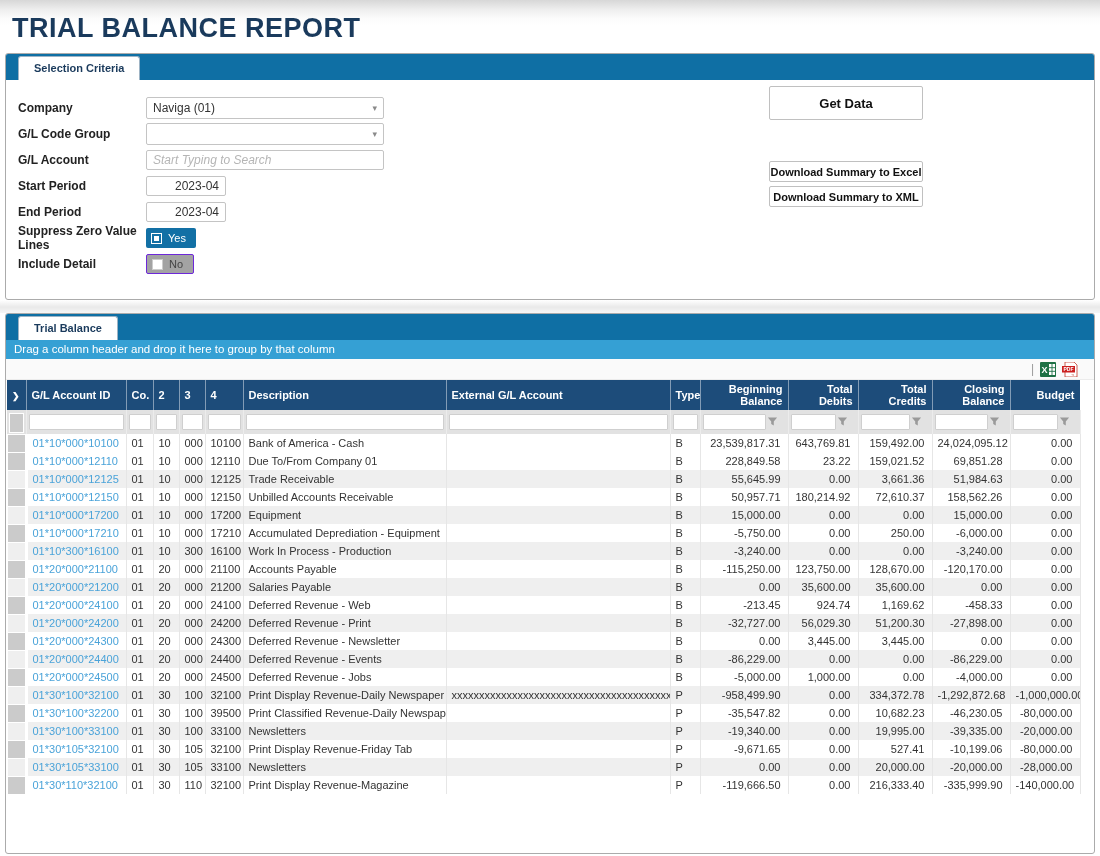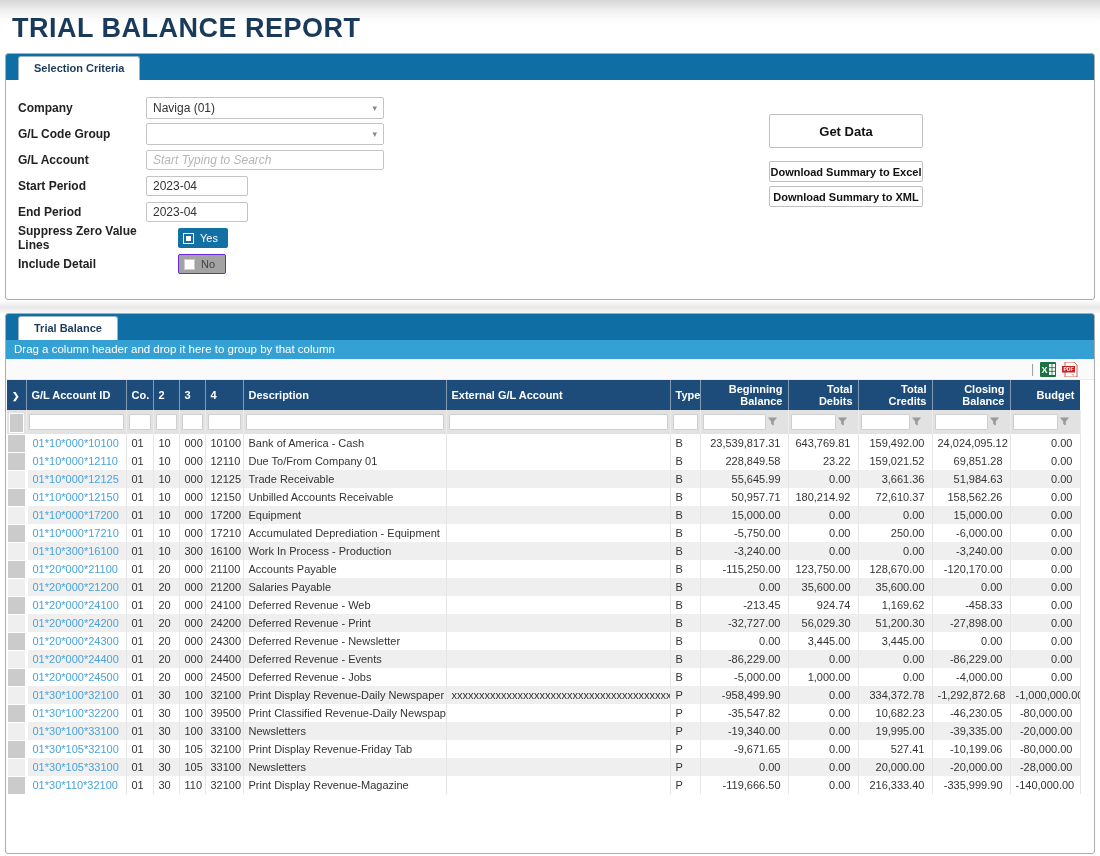--- a/index.html
+++ b/index.html
@@ -28,33 +28,33 @@
   
   .form{padding:18px 0 0 12px;}
   .form-row{display:flex;align-items:center;height:20px;margin-bottom:6px;}
   .f-label{width:128px;font-size:12px;font-weight:bold;color:#222;}
   .select{width:238px;height:20px;border:1px solid #c4c4c4;border-radius:2px;background:#fff;
     display:flex;align-items:center;justify-content:space-between;padding:10px 6px;font-size:12px;color:#333;}
   .caret{color:#8a8a8a;font-size:9px;line-height:1;}
   input.tb{height:20px;border:1px solid #c4c4c4;border-radius:2px;font-size:12px;color:#333;
     padding:0 6px;font-family:"Liberation Sans",sans-serif;}
   input.tb.wide{width:238px;}
-  input.tb.short{width:102px;}
+  input.tb.short{width:80px;text-align:right;}
   input.tb::placeholder{font-style:italic;color:#b5b5b5;}
   .chip{display:inline-flex;align-items:center;gap:6px;height:20px;padding:0 10px 0 5px;
-    font-size:11px;border-radius:2px;margin-left:32px;}
+    font-size:11px;border-radius:2px;}
   .chip.on{background:var(--chip-blue);color:#fff;}
   .chip.off{background:#a3a3a3;color:#444;border:1px solid #6d28d9;}
   .cb{width:11px;height:11px;display:inline-block;}
   .cb.on{border:1px solid #fff;background:var(--chip-blue);position:relative;}
   .cb.on::after{content:"";position:absolute;left:2px;top:2px;width:5px;height:5px;background:#fff;}
   .cb.off{border:1px solid #ccc;background:#fff;}
   .actions button{position:absolute;background:#fff;border:1px solid #c0c0c0;border-radius:2px;
     font-family:"Liberation Sans",sans-serif;font-weight:bold;color:#111;cursor:pointer;}
-  .btn-get{left:763px;top:60px;width:154px;height:34px;font-size:13px;}
+  .btn-get{left:763px;top:32px;width:154px;height:34px;font-size:13px;}
   .btn-excel{left:763px;top:107px;width:154px;height:21px;font-size:11px;}
   .btn-xml{left:763px;top:132px;width:154px;height:21px;font-size:11px;}
   
   .group-hint{height:19px;background:var(--hint-blue);color:#fff;font-size:11.5px;
     padding:3px 0 0 8px;}
   .grid-toolbar{height:21px;background:#fafafa;display:flex;align-items:center;justify-content:flex-end;
     gap:6px;padding-right:16px;border-bottom:1px solid #ececec;}
   .grid-toolbar .sep{color:#9a9a9a;font-size:12px;}
   .grid-toolbar .icon{display:inline-flex;cursor:pointer;}
   table.grid{border-collapse:collapse;table-layout:fixed;width:1074px;font-size:11px;}

